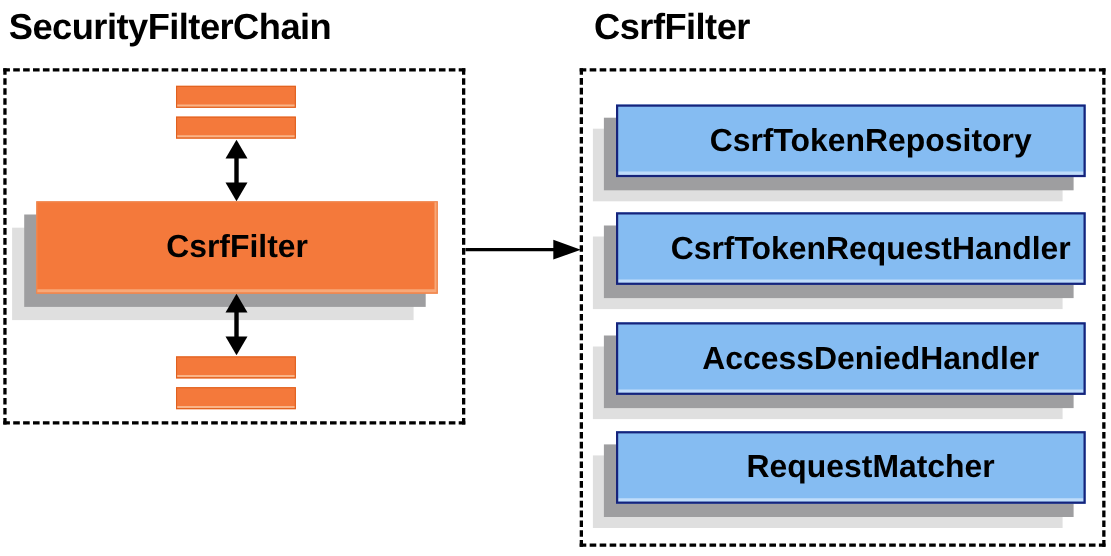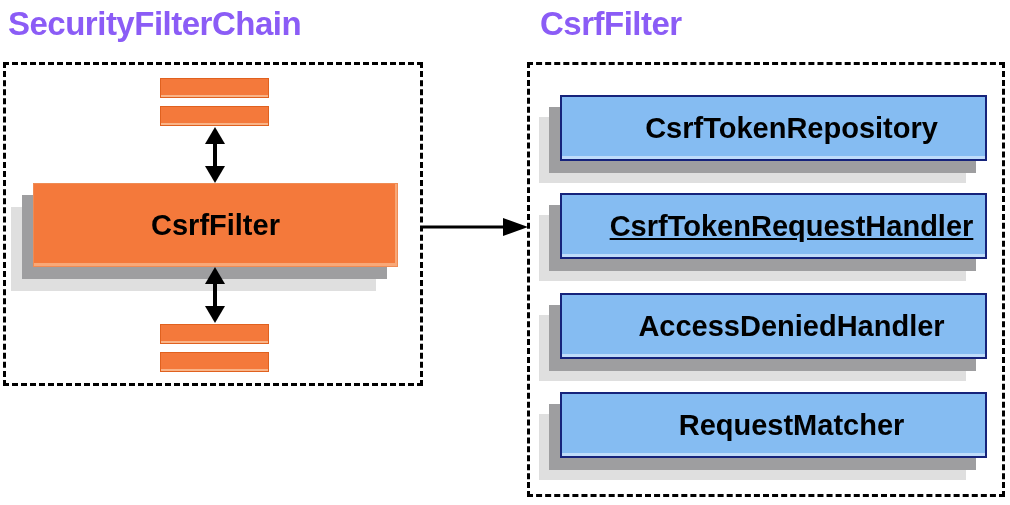--- a/index.html
+++ b/index.html
@@ -14,21 +14,21 @@
     height: 505px;
     background: #ffffff;
     overflow: hidden;
   }
   .title {
     position: absolute;
     top: 5px;
     font-size: 33px;
     font-weight: bold;
     letter-spacing: -0.5px;
-    color: #8b5cf6;
+    color: #000000;
     white-space: nowrap;
   }
   .title-left  { left: 8px; }
   .title-right { left: 540px; }
 
   .dashed-panel {
     position: absolute;
     box-sizing: border-box;
     border: 3px dashed #000000;
     background: transparent;
@@ -90,21 +90,21 @@
     justify-content: center;
     padding-left: 36px;
   }
   .component .label {
     font-size: 29px;
     font-weight: bold;
     color: #000000;
     white-space: nowrap;
   }
   .comp-1 { top: 95px; }
-  .comp-2 { top: 193px; text-decoration: underline; }
+  .comp-2 { top: 193px; }
   .comp-3 { top: 293px; }
   .comp-4 { top: 392px; }
 
   .arrow-svg { position: absolute; }
   .arrow-v-top    { left: 197px; top: 127px; }
   .arrow-v-bottom { left: 197px; top: 267px; }
   .arrow-h        { left: 423px; top: 213px; }
 </style>
 </head>
 <body>

